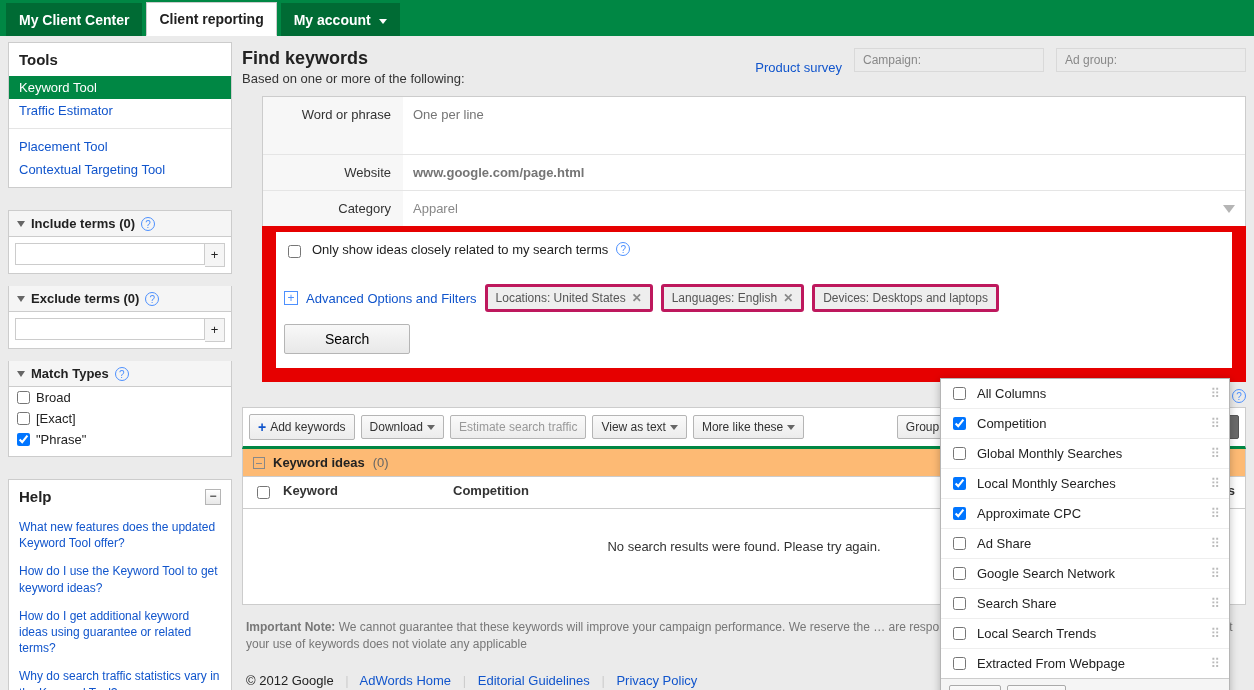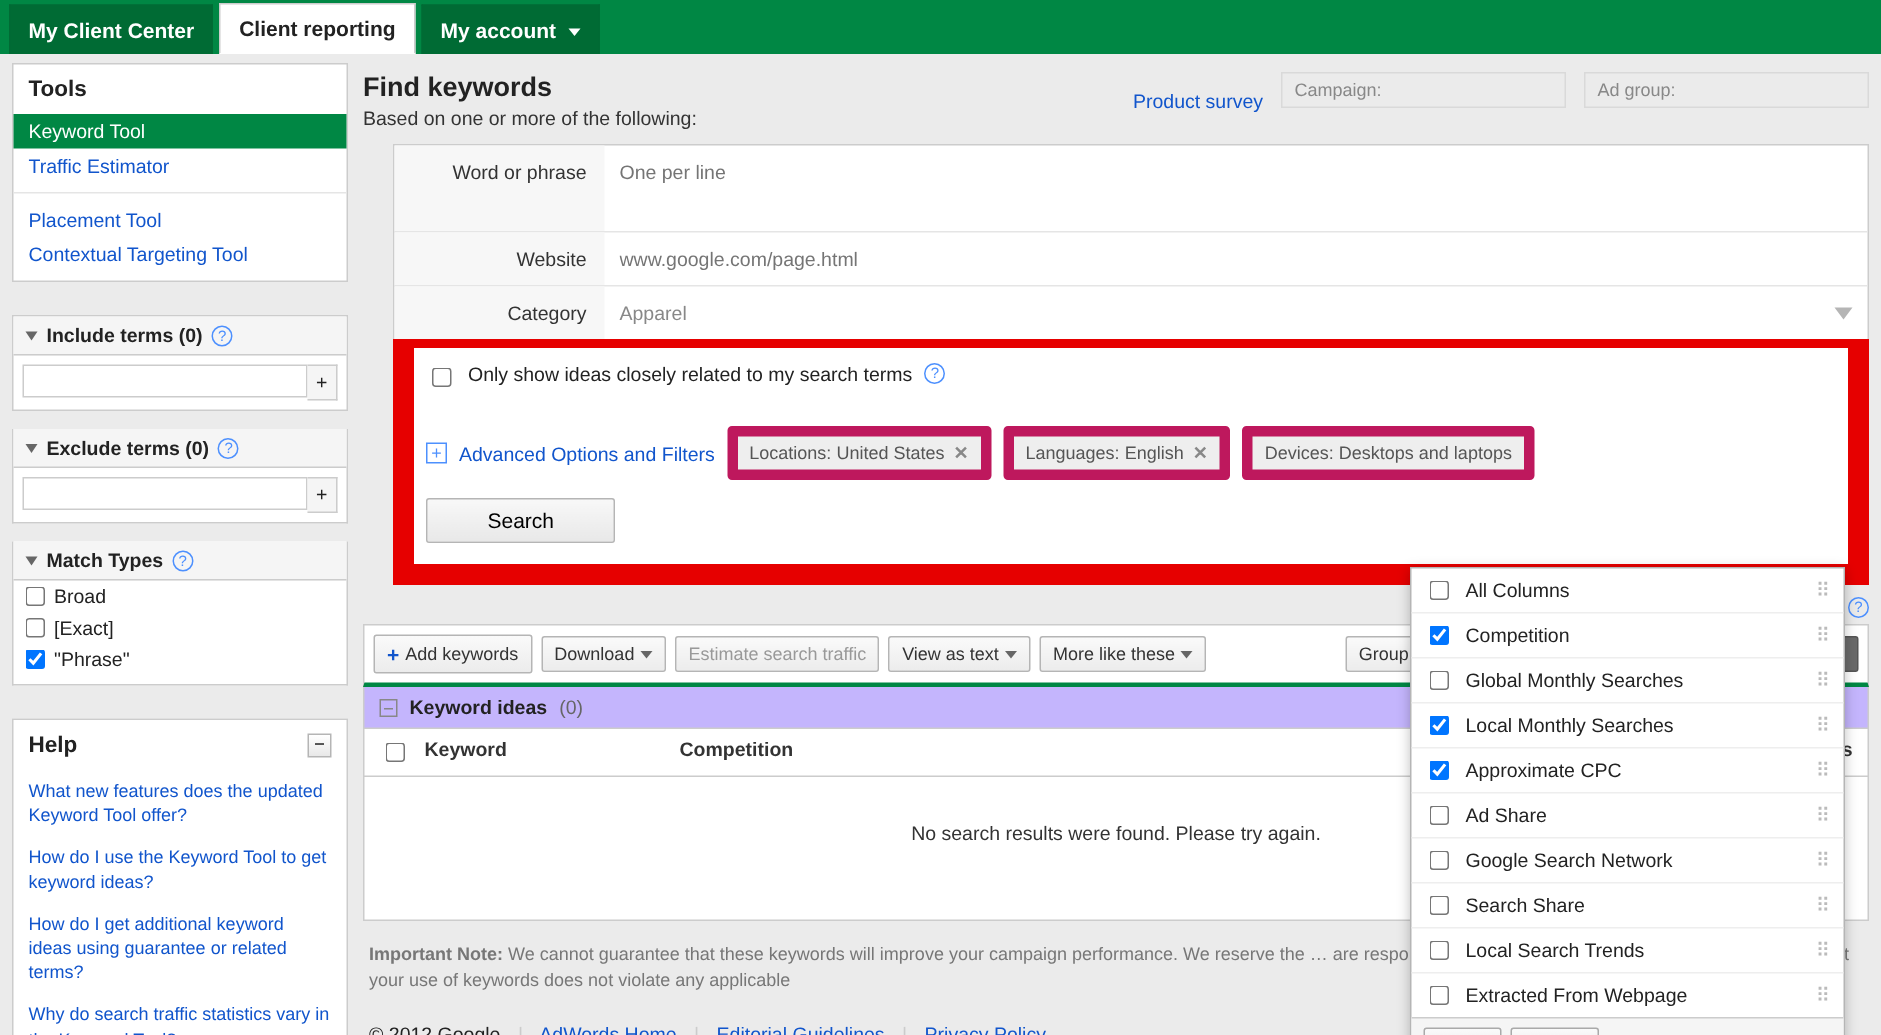--- a/index.html
+++ b/index.html
@@ -40,44 +40,44 @@
   .subtxt { font-size:13px; color:#333;}
   .headrow .spacer { flex:1;}
   .camplabel { border:1px solid #d9d9d9; padding:4px 8px; color:#888; min-width:190px; font-size:12px;}
 
   .formbox { background:#fff; border:1px solid #ccc; margin-top:6px; }
   .formrow { display:flex; border-bottom:1px solid #e5e5e5;}
   .formrow:last-child { border-bottom:none;}
   .formlabel { width:140px; text-align:right; padding:10px 12px; color:#333; background:#f7f7f7; font-size:13px;}
   .formfield { flex:1; padding:6px;}
   .formfield textarea { width:100%; border:none; resize:none; height:42px; padding:4px; color:#888; font-family:Arial; font-size:13px;}
-  .formfield input[type=text] { width:100%; border:none; padding:4px; color:#888; font-size:13px;}
+  .formfield input[type=text] { width:100%; border:none; padding:4px; color:#888; font-size:13px;font-weight:bold;}
   .catrow .formfield { color:#888; padding:10px; display:flex; justify-content:space-between; align-items:center;}
   .catcaret { width:0;height:0;border-left:6px solid transparent;border-right:6px solid transparent;border-top:8px solid #b5b5b5;}
 
   .redbox { border:14px solid #e60000; border-top-width:6px; border-bottom-width:14px; background:#fff; padding:10px 8px 14px 8px; margin-top:-1px; position:relative;}
   .redbox .chkline { display:flex; gap:8px; margin-bottom:23px;}
   .advline { display:flex; align-items:center; gap:8px; flex-wrap:wrap; margin-bottom:12px;}
   .plusico { display:inline-block;width:14px;height:14px;border:1px solid #4d90fe;color:#4d90fe;line-height:12px;text-align:center;font-size:12px;}
-  .chip { background:#eee; border:7px solid #be185d; border-radius:3px; padding:4px 8px; color:#555; display:inline-flex; align-items:center; gap:6px; font-size:12px;}
+  .chip { background:#eee; border:3px solid #be185d; border-radius:3px; padding:4px 8px; color:#555; display:inline-flex; align-items:center; gap:6px; font-size:12px;}
   .chip .x { color:#888; cursor:pointer; font-weight:bold;}
   .searchbtn { padding:6px 40px; background:linear-gradient(#f8f8f8,#e8e8e8); border:1px solid #b5b5b5; border-radius:2px; font-size:14px; cursor:pointer;}
 
   .datalink { text-align:right; padding:6px 0 4px 0;}
 
   .toolbar2 { background:#fff; border:1px solid #ccc; border-bottom:3px solid #008744; padding:6px; display:flex; gap:6px; align-items:center;}
   .tbtn { background:linear-gradient(#fafafa,#ececec); border:1px solid #b5b5b5; border-radius:2px; padding:4px 8px; font-size:12px; color:#333; cursor:pointer; display:inline-flex; align-items:center; gap:4px;}
   .tbtn.disabled { color:#999;}
   .tbtn.dark { background:#6a6a6a; color:#fff; border-color:#555;}
   .tbtn .caretd { display:inline-block;width:0;height:0;border-left:4px solid transparent;border-right:4px solid transparent;border-top:5px solid #666;}
   .tbtn.dark .caretd { border-top-color:#fff;}
   .plusblue { color:#1155cc; font-weight:bold; font-size:14px;}
   .toolbar2 .spacer { flex:1;}
 
-  .kibar { background:#c4b5fd; border:1px solid #ccc; border-top:none; padding:6px 10px; font-weight:bold; display:flex; align-items:center; gap:8px;}
+  .kibar { background:#fdba74; border:1px solid #ccc; border-top:none; padding:6px 10px; font-weight:bold; display:flex; align-items:center; gap:8px;}
   .kibar .cnt { font-weight:normal; color:#666;}
   .boxico { display:inline-block;width:12px;height:12px;border:1px solid #888; position:relative;}
   .boxico::before { content:""; position:absolute; left:2px; right:2px; top:5px; height:1px; background:#888;}
 
   .tablehdr { background:#fff; border:1px solid #ccc; border-top:none; display:flex; padding:6px 10px; font-weight:bold; color:#333;}
   .tablehdr .c1 { width:30px;}
   .tablehdr .c2 { width:170px;}
   .tablehdr .c3 { flex:1;}
   .tablehdr .c4 { width:200px; text-align:right;}
   .noresults { background:#fff; border:1px solid #ccc; border-top:none; text-align:center; padding:30px 10px 50px 10px; color:#333;}

